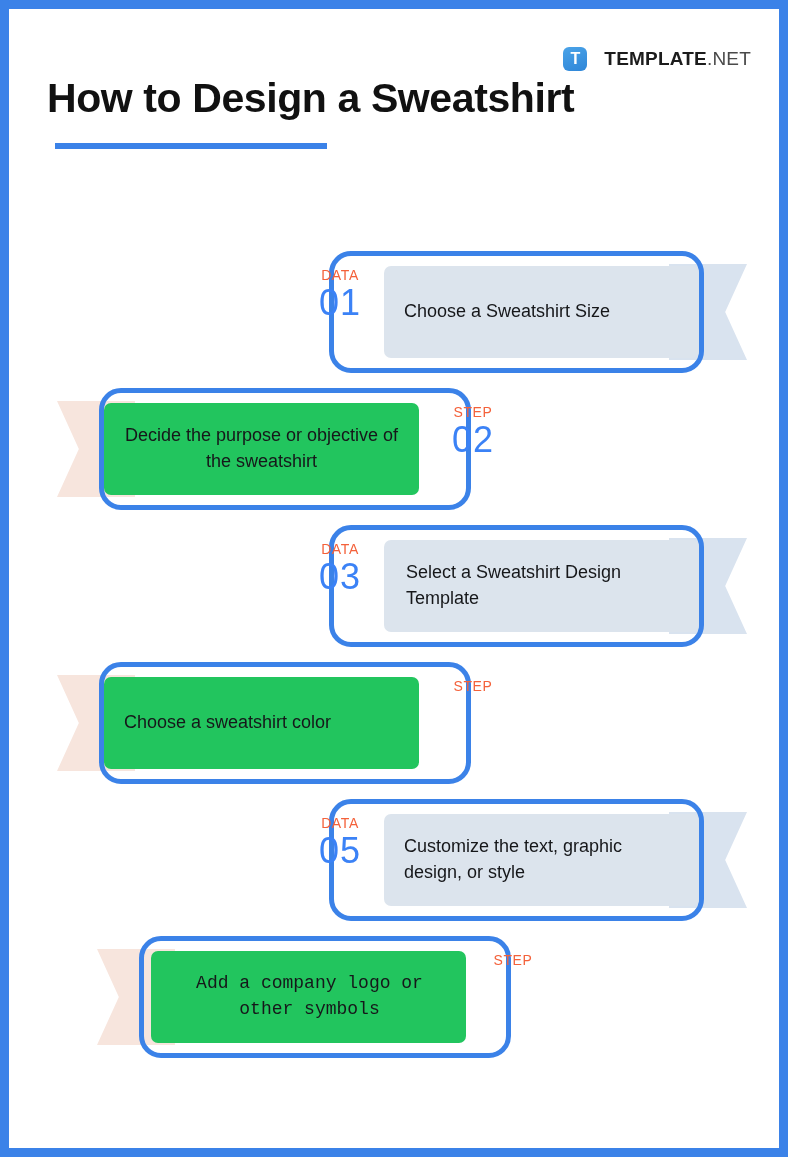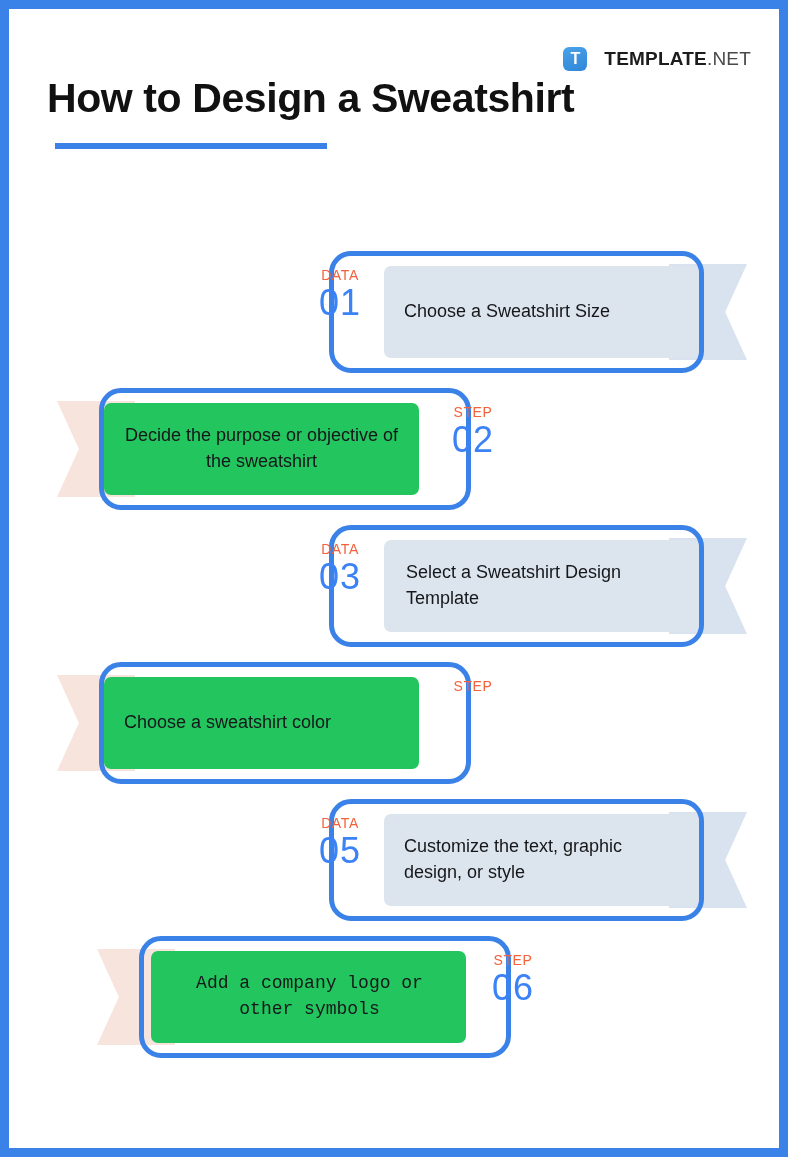--- a/index.html
+++ b/index.html
@@ -242,18 +242,17 @@
         </div>
       </div>
       <div class="step dir-left shift">
         <div class="tail left"></div>
         <div class="frame"></div>
         <div class="panel pink indent">
           <div class="panel-text">Add a company logo or other symbols</div>
         </div>
         <div class="numblock">
           <div class="lbl">STEP</div>
-          <div class="num">06</div>
         </div>
       </div>
     </div>
 
 </div>
 
 </body></html>

